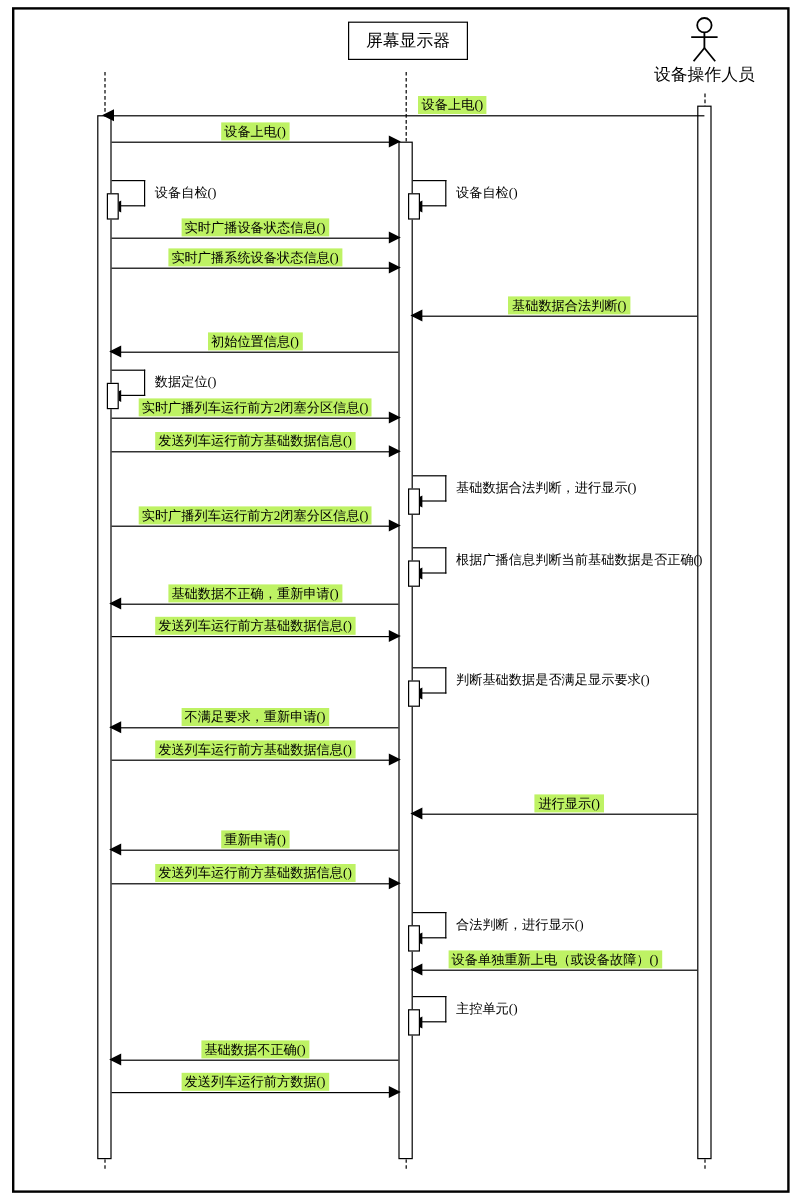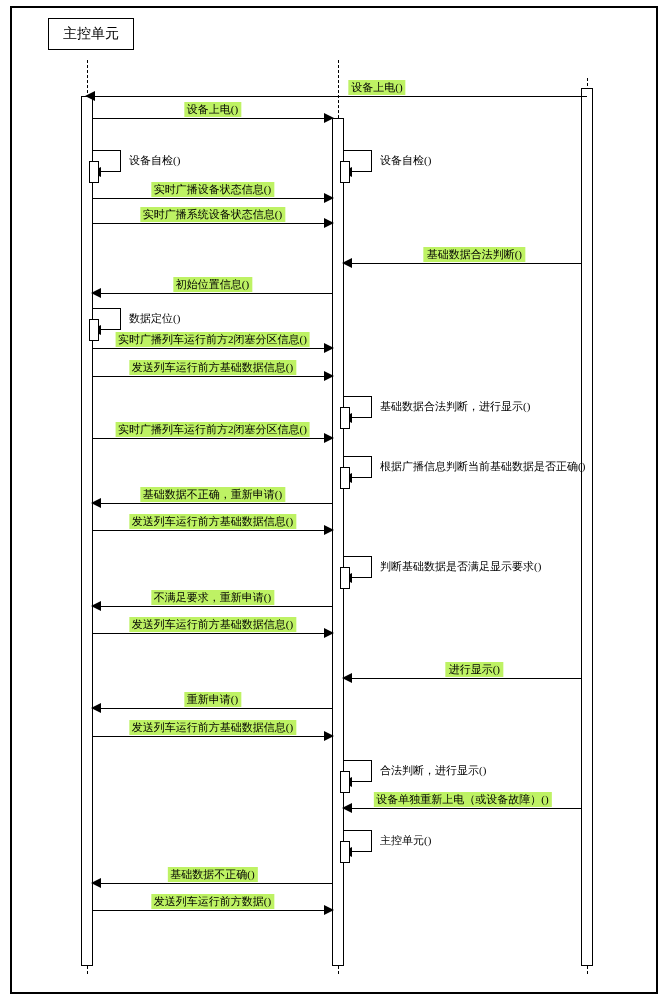--- a/index.html
+++ b/index.html
@@ -111,22 +111,32 @@
     height: 22px;
     left: -4px;
     top: 10px;
   }
 </style>
 </head>
 <body>
 
 <div class="canvas">
 
-  <div class="lifeline-head" style="left:36px">
-    <div class="lifeline-box">主控单元</div>
+  <div class="lifeline-head" style="left:278px">
+    <div class="lifeline-box">屏幕显示器</div>
+  </div>
+  <div class="actor" style="left:530px">
+    <svg width="26" height="38" viewBox="0 0 26 38">
+      <circle cx="13" cy="7" r="6" fill="none" stroke="#000" stroke-width="1.5"></circle>
+      <line x1="13" y1="13" x2="13" y2="26" stroke="#000" stroke-width="1.5"></line>
+      <line x1="2" y1="17" x2="24" y2="17" stroke="#000" stroke-width="1.5"></line>
+      <line x1="13" y1="26" x2="4" y2="37" stroke="#000" stroke-width="1.5"></line>
+      <line x1="13" y1="26" x2="22" y2="37" stroke="#000" stroke-width="1.5"></line>
+    </svg>
+    <div class="actor-label">设备操作人员</div>
   </div>
 
   <div class="lifeline-dash" style="left:75px"></div>
   <div class="lifeline-dash" style="left:326px"></div>
   <div class="lifeline-dash" style="left:575px;top:70px"></div>
 
   <div class="activation" style="left:75px; top:88px; height:870px"></div>
   <div class="activation" style="left:326px; top:110px; height:848px"></div>
   <div class="activation" style="left:575px; top:80px; height:878px"></div>
 

